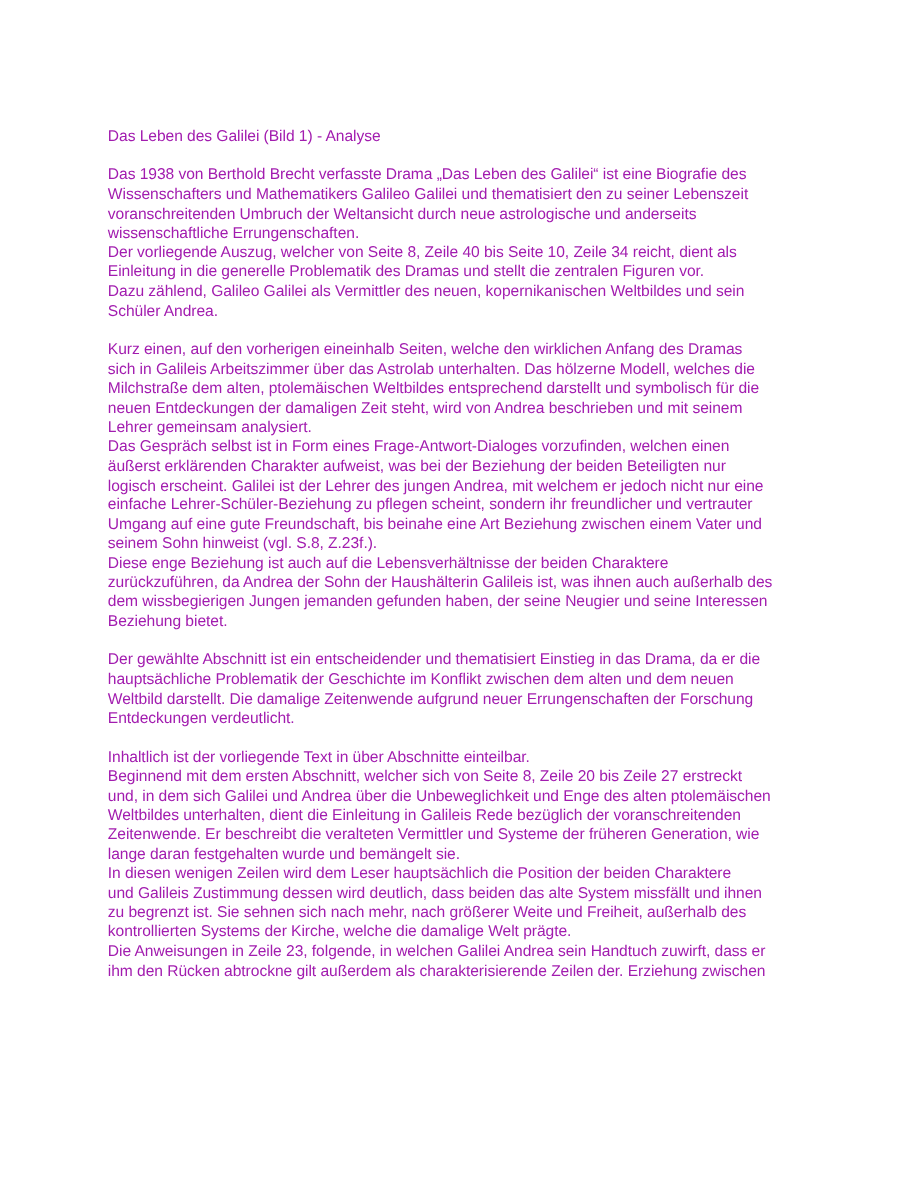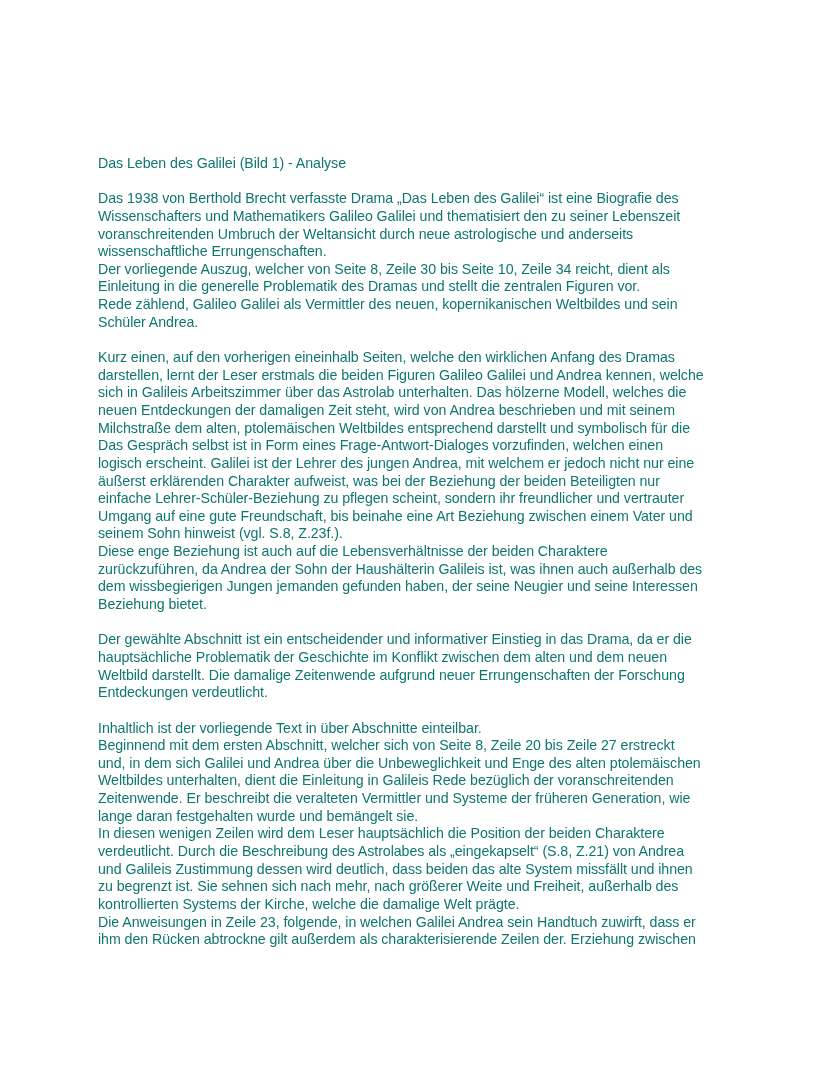--- a/index.html
+++ b/index.html
@@ -3,83 +3,81 @@
 <meta charset="utf-8">
 <style>
   html, body { margin: 0; padding: 0; background: #ffffff; }
   body { width: 828px; height: 1071px; position: relative; overflow: hidden; }
   .page {
     position: absolute; left: 0; top: 0; width: 828px; height: 1071px; background: #ffffff;
   }
   .text {
     position: absolute; left: 98px; top: 116px; width: 640px;
     font-family: "Liberation Sans", sans-serif;
-    font-size: 14.2px; line-height: 17.65px; color: #0f766e;
+    font-size: 14.2px; line-height: 17.65px; color: #a21caf;
     letter-spacing: -0.05px;
-    margin-top: 39px;
   }
   .line { display: block; white-space: nowrap; height: 17.65px; }
   .gap { display: block; height: 17.65px; }
 </style>
 </head>
 <body>
 
 <div class="page">
   <div class="text">
     <span class="line">Das Leben des Galilei (Bild 1) - Analyse</span>
     <span class="gap"></span>
 
     <div>
         <span class="line">Das 1938 von Berthold Brecht verfasste Drama „Das Leben des Galilei“ ist eine Biografie des</span>
         <span class="line">Wissenschafters und Mathematikers Galileo Galilei und thematisiert den zu seiner Lebenszeit</span>
         <span class="line">voranschreitenden Umbruch der Weltansicht durch neue astrologische und anderseits</span>
         <span class="line">wissenschaftliche Errungenschaften.</span>
-        <span class="line">Der vorliegende Auszug, welcher von Seite 8, Zeile 30 bis Seite 10, Zeile 34 reicht, dient als</span>
+        <span class="line">Der vorliegende Auszug, welcher von Seite 8, Zeile 40 bis Seite 10, Zeile 34 reicht, dient als</span>
         <span class="line">Einleitung in die generelle Problematik des Dramas und stellt die zentralen Figuren vor.</span>
-        <span class="line">Rede zählend, Galileo Galilei als Vermittler des neuen, kopernikanischen Weltbildes und sein</span>
+        <span class="line">Dazu zählend, Galileo Galilei als Vermittler des neuen, kopernikanischen Weltbildes und sein</span>
         <span class="line">Schüler Andrea.</span>
       </div>
     <span class="gap"></span>
 
     <div>
         <span class="line">Kurz einen, auf den vorherigen eineinhalb Seiten, welche den wirklichen Anfang des Dramas</span>
-        <span class="line">darstellen, lernt der Leser erstmals die beiden Figuren Galileo Galilei und Andrea kennen, welche</span>
         <span class="line">sich in Galileis Arbeitszimmer über das Astrolab unterhalten. Das hölzerne Modell, welches die</span>
+        <span class="line">Milchstraße dem alten, ptolemäischen Weltbildes entsprechend darstellt und symbolisch für die</span>
         <span class="line">neuen Entdeckungen der damaligen Zeit steht, wird von Andrea beschrieben und mit seinem</span>
-        <span class="line">Milchstraße dem alten, ptolemäischen Weltbildes entsprechend darstellt und symbolisch für die</span>
+        <span class="line">Lehrer gemeinsam analysiert.</span>
         <span class="line">Das Gespräch selbst ist in Form eines Frage-Antwort-Dialoges vorzufinden, welchen einen</span>
+        <span class="line">äußerst erklärenden Charakter aufweist, was bei der Beziehung der beiden Beteiligten nur</span>
         <span class="line">logisch erscheint. Galilei ist der Lehrer des jungen Andrea, mit welchem er jedoch nicht nur eine</span>
-        <span class="line">äußerst erklärenden Charakter aufweist, was bei der Beziehung der beiden Beteiligten nur</span>
         <span class="line">einfache Lehrer-Schüler-Beziehung zu pflegen scheint, sondern ihr freundlicher und vertrauter</span>
         <span class="line">Umgang auf eine gute Freundschaft, bis beinahe eine Art Beziehung zwischen einem Vater und</span>
         <span class="line">seinem Sohn hinweist (vgl. S.8, Z.23f.).</span>
         <span class="line">Diese enge Beziehung ist auch auf die Lebensverhältnisse der beiden Charaktere</span>
         <span class="line">zurückzuführen, da Andrea der Sohn der Haushälterin Galileis ist, was ihnen auch außerhalb des</span>
         <span class="line">dem wissbegierigen Jungen jemanden gefunden haben, der seine Neugier und seine Interessen</span>
         <span class="line">Beziehung bietet.</span>
       </div>
     <span class="gap"></span>
 
     <div>
-        <span class="line">Der gewählte Abschnitt ist ein entscheidender und informativer Einstieg in das Drama, da er die</span>
+        <span class="line">Der gewählte Abschnitt ist ein entscheidender und thematisiert Einstieg in das Drama, da er die</span>
         <span class="line">hauptsächliche Problematik der Geschichte im Konflikt zwischen dem alten und dem neuen</span>
         <span class="line">Weltbild darstellt. Die damalige Zeitenwende aufgrund neuer Errungenschaften der Forschung</span>
         <span class="line">Entdeckungen verdeutlicht.</span>
       </div>
     <span class="gap"></span>
 
     <div>
         <span class="line">Inhaltlich ist der vorliegende Text in über Abschnitte einteilbar.</span>
         <span class="line">Beginnend mit dem ersten Abschnitt, welcher sich von Seite 8, Zeile 20 bis Zeile 27 erstreckt</span>
         <span class="line">und, in dem sich Galilei und Andrea über die Unbeweglichkeit und Enge des alten ptolemäischen</span>
         <span class="line">Weltbildes unterhalten, dient die Einleitung in Galileis Rede bezüglich der voranschreitenden</span>
         <span class="line">Zeitenwende. Er beschreibt die veralteten Vermittler und Systeme der früheren Generation, wie</span>
         <span class="line">lange daran festgehalten wurde und bemängelt sie.</span>
         <span class="line">In diesen wenigen Zeilen wird dem Leser hauptsächlich die Position der beiden Charaktere</span>
-        <span class="line">verdeutlicht. Durch die Beschreibung des Astrolabes als „eingekapselt“ (S.8, Z.21) von Andrea</span>
         <span class="line">und Galileis Zustimmung dessen wird deutlich, dass beiden das alte System missfällt und ihnen</span>
         <span class="line">zu begrenzt ist. Sie sehnen sich nach mehr, nach größerer Weite und Freiheit, außerhalb des</span>
         <span class="line">kontrollierten Systems der Kirche, welche die damalige Welt prägte.</span>
         <span class="line">Die Anweisungen in Zeile 23, folgende, in welchen Galilei Andrea sein Handtuch zuwirft, dass er</span>
         <span class="line">ihm den Rücken abtrockne gilt außerdem als charakterisierende Zeilen der. Erziehung zwischen</span>
       </div>
   </div>
 </div>
 
 </body></html>

